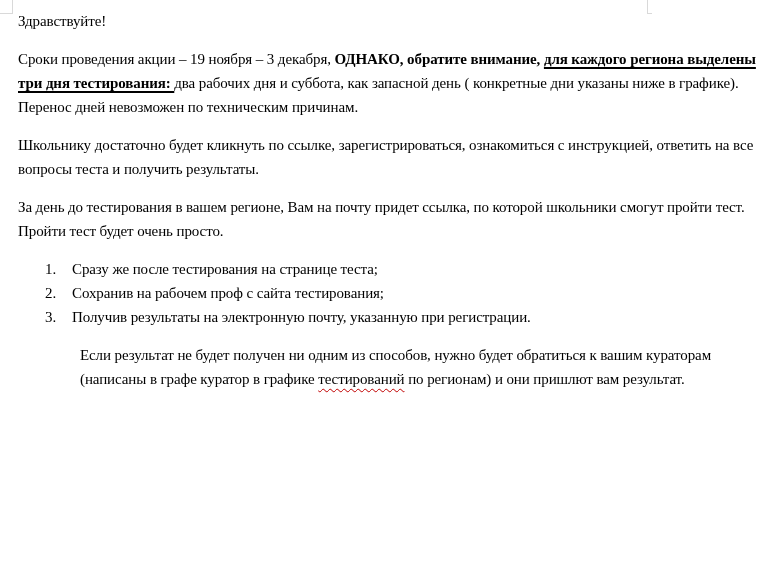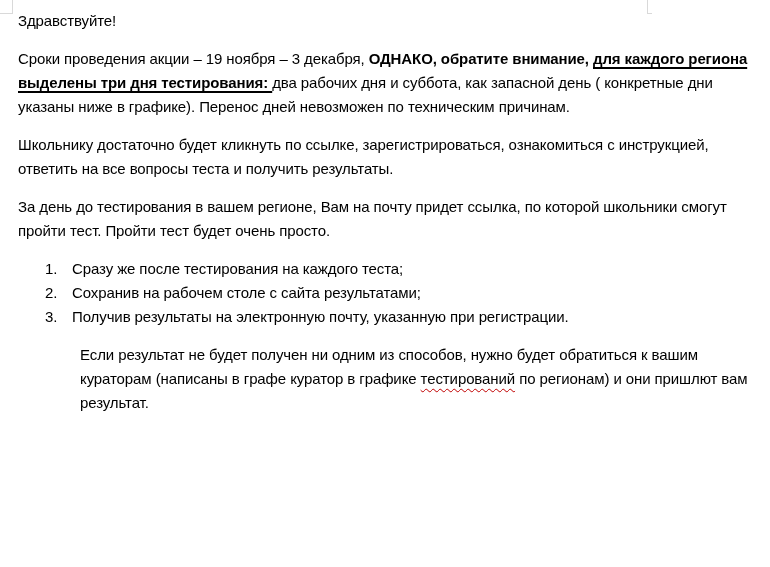--- a/index.html
+++ b/index.html
@@ -6,20 +6,21 @@
   html, body { width:770px; height:567px; overflow:hidden; }
   body {
     font-family:"Liberation Sans", sans-serif;
     background:#ffffff;
     color:#000000;
   }
   .page {
     position:relative;
     width:652px; height:567px;
     background:#ffffff;
+    font-family:Liberation Serif, serif;
   }
   
   .crop-mark { position:absolute; top:0; height:14px; }
   .crop-mark.tl { left:0;  width:13px; border-right:1px solid #d9d9d9;  border-bottom:1px solid #d9d9d9; }
   .crop-mark.tr { right:0; width:5px;  border-left:1px solid #d9d9d9;   border-bottom:1px solid #d9d9d9; }
 
   .doc {
     position:absolute;
     left:18px; top:9px;
     width:750px;
@@ -51,25 +52,25 @@
   <div class="crop-mark tl" style="border-color: rgb(217, 217, 217);"></div>
   <div class="crop-mark tr" style="border-color: rgb(217, 217, 217);"></div>
   <div class="doc">
       <div class="para"><span>Здравствуйте!</span></div>
       <div class="para"><span>Сроки проведения акции – 19 ноября – 3 декабря, </span><span class="run-b ">ОДНАКО, обратите внимание, </span><span class="run-b run-u ">для каждого региона выделены три дня тестирования: </span><span>два рабочих дня и суббота, как запасной день (&nbsp;конкретные дни указаны ниже в графике). Перенос дней невозможен по техническим причинам.</span></div>
       <div class="para"><span>Школьнику достаточно будет кликнуть по ссылке, зарегистрироваться, ознакомиться с инструкцией, ответить на все вопросы теста и получить результаты.</span></div>
       <div class="para"><span>За день до тестирования в вашем регионе, Вам на почту придет ссылка, по которой школьники смогут пройти тест. Пройти тест будет очень просто.</span></div>
       <div class="list">
         <div class="list-row">
           <span class="list-num">1.</span>
-          <span class="list-text"><span>Сразу же после тестирования на каждого теста;</span></span>
+          <span class="list-text"><span>Сразу же после тестирования на странице теста;</span></span>
         </div>
         <div class="list-row">
           <span class="list-num">2.</span>
-          <span class="list-text"><span>Сохранив на рабочем столе с сайта результатами;</span></span>
+          <span class="list-text"><span>Сохранив на рабочем проф с сайта тестирования;</span></span>
         </div>
         <div class="list-row">
           <span class="list-num">3.</span>
           <span class="list-text"><span>Получив результаты на электронную почту, указанную при регистрации.</span></span>
         </div>
       </div>
       <div class="para indent"><span>Если результат не будет получен ни одним из способов, нужно будет обратиться к вашим кураторам (написаны в графе куратор в графике </span><span class="run-sp " style="text-decoration-color: rgb(192, 0, 0);">тестирований</span><span> по регионам) и они пришлют вам результат.</span></div>
     </div>
 </div>
 

